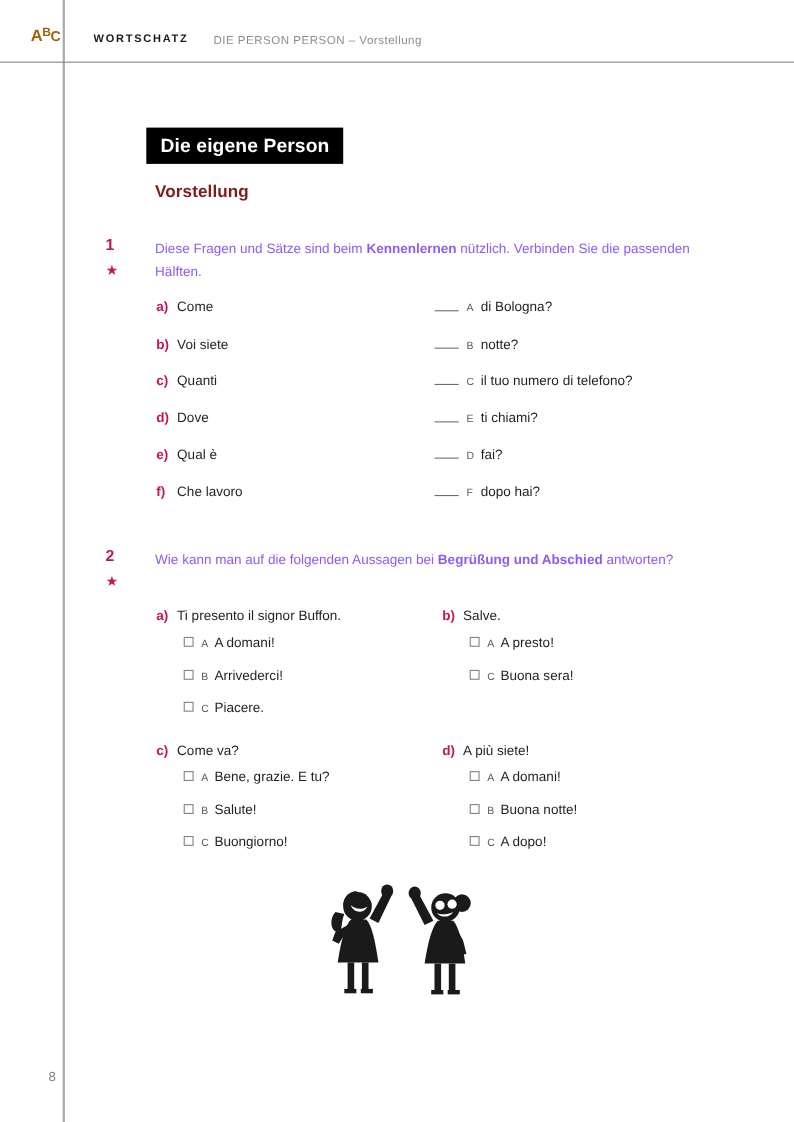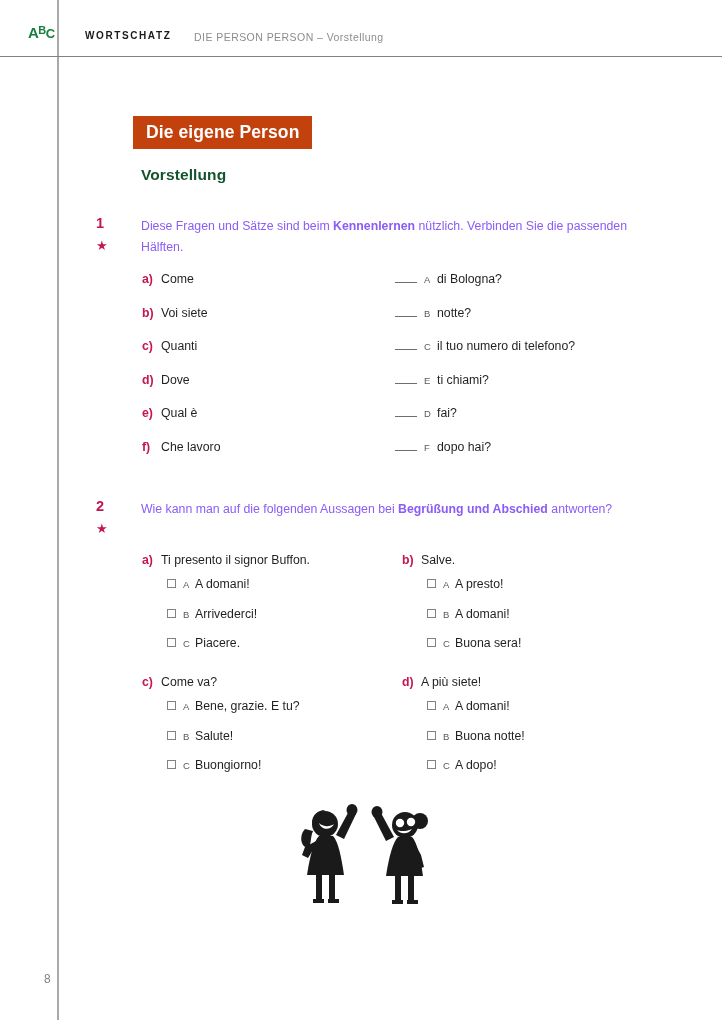--- a/index.html
+++ b/index.html
@@ -35,21 +35,21 @@
     height: 56px;
   }
   .logo {
     position: absolute;
     left: 28px;
     top: 25px;
     font-family: "Liberation Sans", sans-serif;
     font-weight: bold;
     font-size: 15px;
     letter-spacing: -0.5px;
-    color: #15803d;
+    color: #a16207;
     line-height: 1;
   }
   .logo .a { font-size: 15px; }
   .logo .b {
     font-size: 11px;
     position: relative;
     top: -4px;
   }
   .logo .c { font-size: 13px; }
 
@@ -77,33 +77,33 @@
     width: 722px;
     height: 1px;
     background: #808285;
   }
 
   
   .banner {
     position: absolute;
     left: 133px;
     top: 116px;
-    background: #c2410c;
+    background: #000000;
     color: #ffffff;
     font-size: 17.5px;
     font-weight: bold;
     padding: 7px 13px 8px 13px;
     letter-spacing: 0.1px;
     line-height: 1.05;
   }
   .section-title {
     position: absolute;
     left: 141px;
     top: 166px;
-    color: #14532d;
+    color: #7f1d1d;
     font-size: 15.5px;
     font-weight: bold;
     letter-spacing: 0.1px;
   }
 
   
   .exercise { position: absolute; }
   .ex-num {
     position: absolute;
     left: 0;
@@ -261,21 +261,20 @@
 
 <div class="mc-block" id="mc-0" style="left:142px; top:553px; width:250px;">
     <div class="mc-prompt"><span class="item-letter">a)</span><span>Ti presento il signor Buffon.</span></div>
     <div class="mc-option"><span class="checkbox"></span><span class="opt-letter">A</span><span>A domani!</span></div>
     <div class="mc-option"><span class="checkbox"></span><span class="opt-letter">B</span><span>Arrivederci!</span></div>
     <div class="mc-option"><span class="checkbox"></span><span class="opt-letter">C</span><span>Piacere.</span></div>
   </div>
 <div class="mc-block" id="mc-1" style="left:402px; top:553px; width:250px;">
     <div class="mc-prompt"><span class="item-letter">b)</span><span>Salve.</span></div>
     <div class="mc-option"><span class="checkbox"></span><span class="opt-letter">A</span><span>A presto!</span></div>
-    <div class="mc-option"><span class="checkbox"></span><span class="opt-letter">B</span><span>A domani!</span></div>
     <div class="mc-option"><span class="checkbox"></span><span class="opt-letter">C</span><span>Buona sera!</span></div>
   </div>
 <div class="mc-block" id="mc-2" style="left:142px; top:675px; width:250px;">
     <div class="mc-prompt"><span class="item-letter">c)</span><span>Come va?</span></div>
     <div class="mc-option"><span class="checkbox"></span><span class="opt-letter">A</span><span>Bene, grazie. E tu?</span></div>
     <div class="mc-option"><span class="checkbox"></span><span class="opt-letter">B</span><span>Salute!</span></div>
     <div class="mc-option"><span class="checkbox"></span><span class="opt-letter">C</span><span>Buongiorno!</span></div>
   </div>
 <div class="mc-block" id="mc-3" style="left:402px; top:675px; width:250px;">
     <div class="mc-prompt"><span class="item-letter">d)</span><span>A più siete!</span></div>

